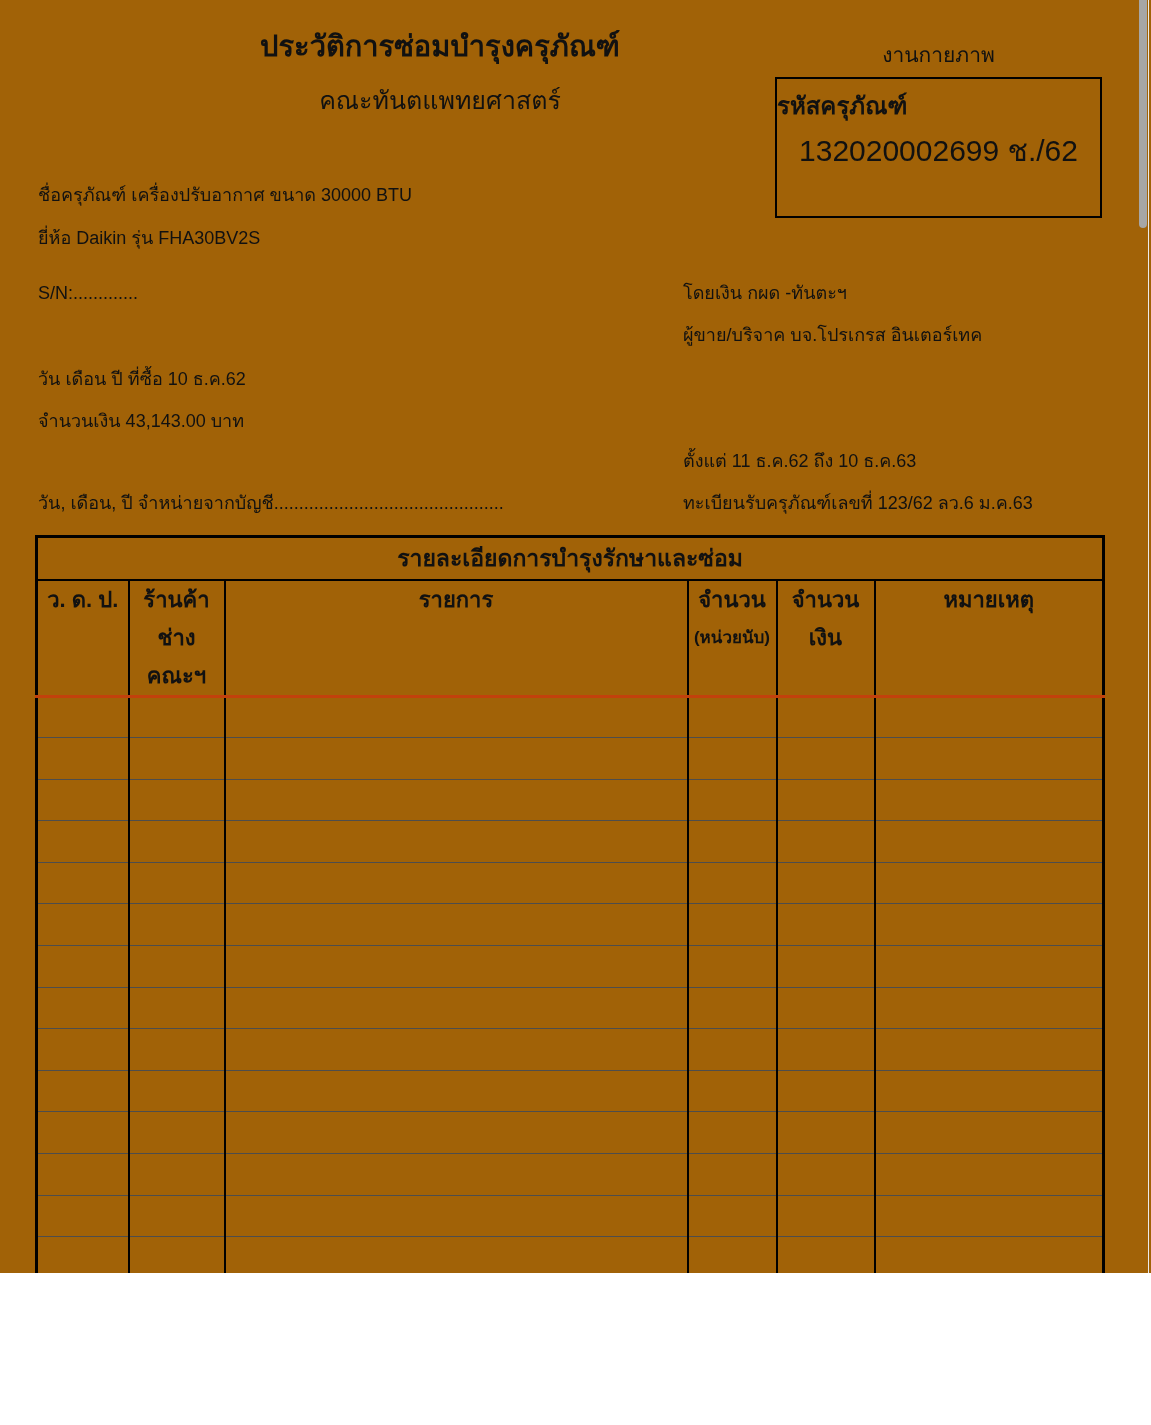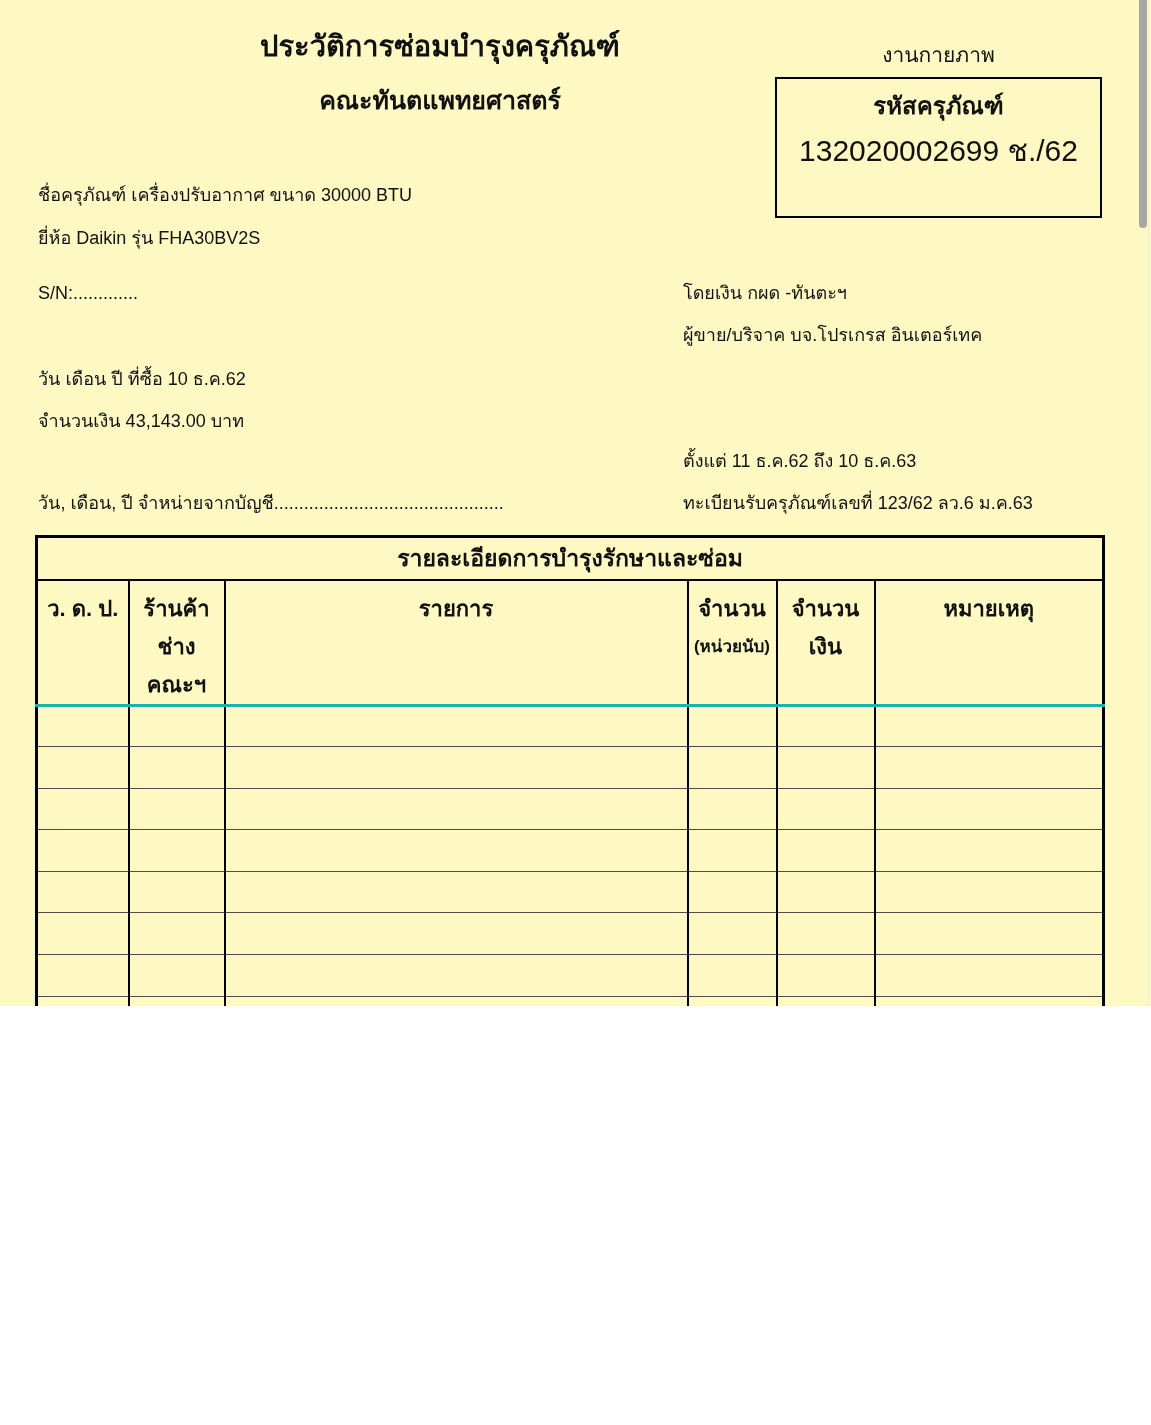--- a/index.html
+++ b/index.html
@@ -5,51 +5,50 @@
   html, body {
     margin: 0;
     padding: 0;
     background: #ffffff;
     font-family: "Liberation Sans", "DejaVu Sans", sans-serif;
     color: #111111;
   }
   .page {
     position: relative;
     width: 1151px;
-    height: 1006px;
-    background: #fef9c3;
+    height: 1273px;
+    background: #a16207;
     overflow: hidden;
   }
   .abs { position: absolute; white-space: nowrap; }
 
   .doc-title {
     left: 0; top: 26px; width: 880px;
     text-align: center;
     font-size: 29px; font-weight: bold; line-height: 40px;
   }
   .doc-subtitle {
     left: 0; top: 82px; width: 880px;
     text-align: center;
-    font-size: 25px; font-weight: bold; line-height: 36px;
+    font-size: 25px; font-weight: normal; line-height: 36px;
   }
   .section-label {
     left: 775px; top: 40px; width: 327px;
     text-align: center;
     font-size: 21px; line-height: 30px;
   }
   .asset-box {
     position: absolute;
     left: 775px; top: 77px;
     width: 327px; height: 141px;
     border: 2px solid #000;
     box-sizing: border-box;
   }
   .asset-box-label {
     position: absolute; left: 0; top: 10px; width: 100%;
-    text-align: center;
     font-size: 24px; font-weight: bold; line-height: 34px;
   }
   .asset-box-value {
     position: absolute; left: 0; top: 56px; width: 100%;
     text-align: center;
     font-size: 30px; line-height: 32px;
   }
 
   .info-line { font-size: 18px; line-height: 30px; }
   .col-left  { left: 38px; }
@@ -73,23 +72,22 @@
   .tbl-title-row th {
     height: 43px;
     font-size: 23px; font-weight: bold;
     text-align: center; vertical-align: middle;
     border-bottom: 2px solid #000;
   }
   .tbl-head-row th {
     height: 82px;
     font-size: 22px; font-weight: bold;
     text-align: center; vertical-align: top;
-    padding-top: 9px;
     line-height: 38px;
-    border-bottom: 3px solid #14b8a6;
+    border-bottom: 3px solid #c2410c;
   }
   .tbl-head-row th .h-main, .tbl-head-row th .h-sub { display: block; }
   .tbl-head-row th:nth-child(4) .h-sub { font-size: 17px; }
   .mtable tbody tr { height: 41.6px; }
   .mtable tbody td {
     border-top: 1.5px solid #4d4d4d;
     border-bottom: 1.5px solid #4d4d4d;
   }
 
   .scroll-track {

